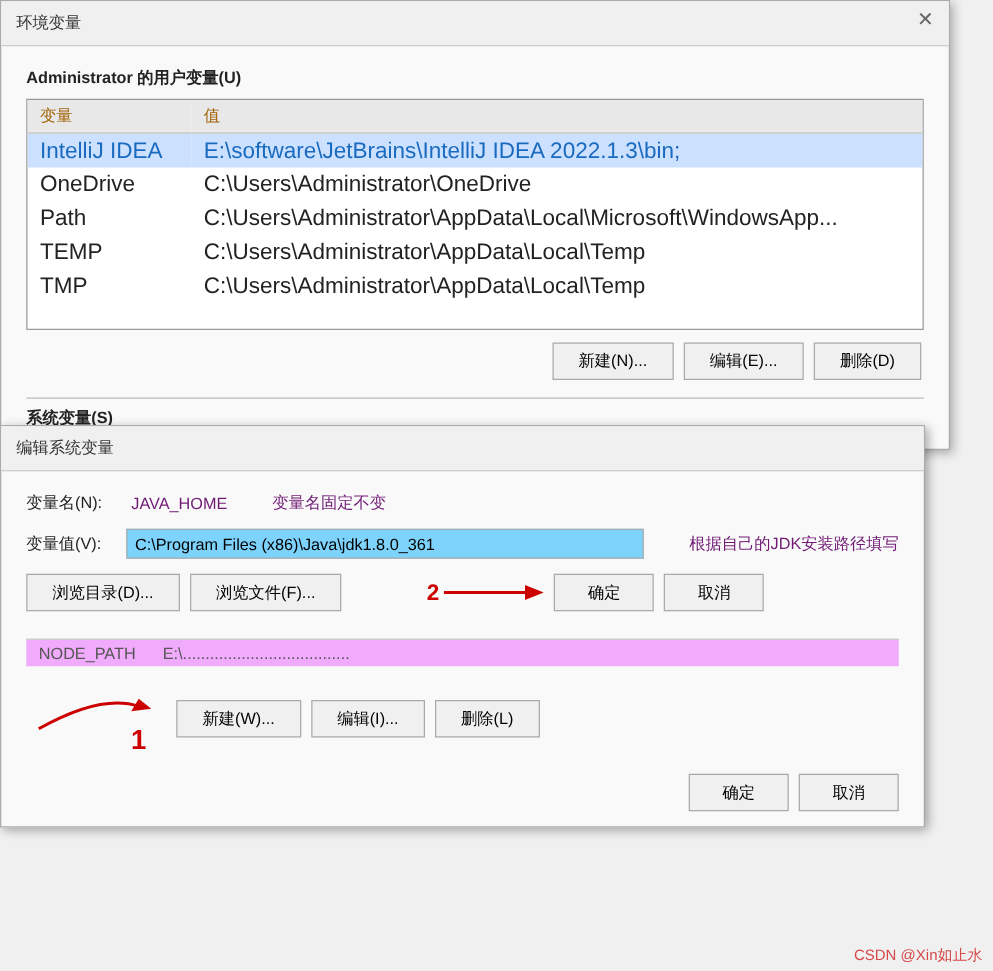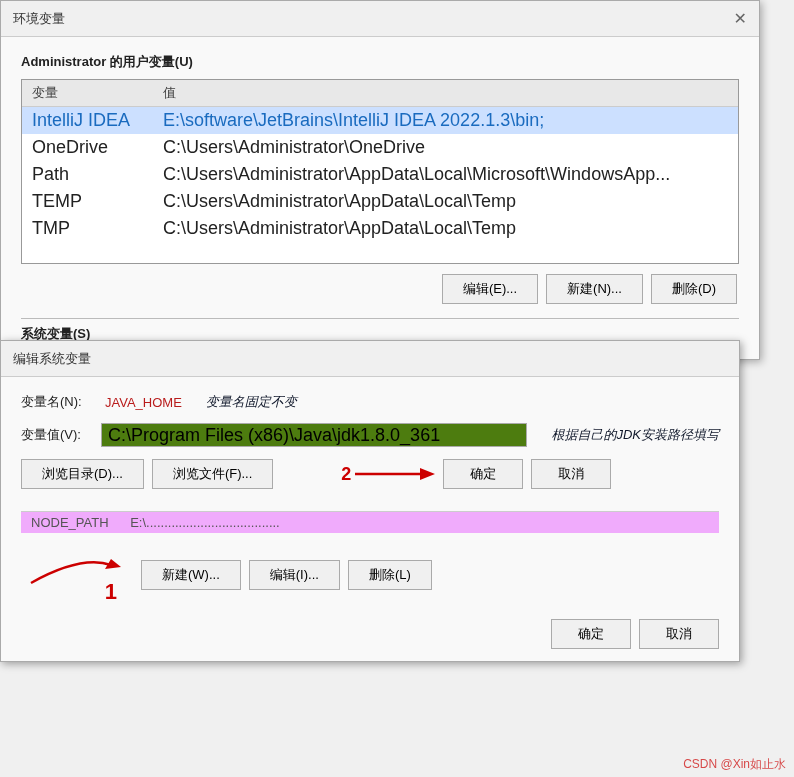--- a/index.html
+++ b/index.html
@@ -24,21 +24,21 @@
       box-shadow: 2px 2px 8px rgba(0,0,0,0.3);
       padding: 0;
     }
 
     .dialog-titlebar {
       background: #f0f0f0;
       border-bottom: 1px solid #ccc;
       padding: 8px 12px;
       display: flex;
       justify-content: space-between;
-      align-items: center;
+      align-items: flex-start;
       height: 36px;
     }
 
     .dialog-title {
       font-size: 13px;
       color: #333;
     }
 
     .close-btn {
       font-size: 16px;
@@ -76,21 +76,21 @@
     .env-table thead tr {
       background: #e8e8e8;
     }
 
     .env-table th {
       text-align: left;
       padding: 4px 10px;
       font-weight: normal;
       border-bottom: 1px solid #ccc;
       font-size: 13px;
-      color: #404040;
+      color: #a16207;
     }
 
     .env-table td {
       padding: 3px 10px;
       font-size: 18px;
       color: #222;
     }
 
     .env-table tbody tr.selected {
       background: #cce0ff;
@@ -162,38 +162,37 @@
 
     .field-label {
       width: 80px;
       font-size: 13px;
       color: #222;
       flex-shrink: 0;
     }
 
     .field-value {
       font-size: 13px;
-      color: #b91c1c;
+      color: #701a75;
       margin-left: 4px;
     }
 
     .field-highlight-red {
-      color: #0f172a;
-      font-size: 13px;
-      margin-left: 24px;
-      font-style: italic;
+      color: #701a75;
+      font-size: 13px;
+      margin-left: 36px;
     }
 
     .field-input {
       flex: 1;
       border: 1px solid #aaa;
       padding: 3px 6px;
-      font-size: 18px;
+      font-size: 13px;
       font-family: 'Microsoft YaHei', SimSun, Arial, sans-serif;
-      background: #4d7c0f;
+      background: #7dd3fc;
       height: 24px;
     }
 
     .edit-btn-row {
       display: flex;
       align-items: center;
       gap: 8px;
       margin-bottom: 22px;
     }
 
@@ -273,22 +272,22 @@
           </tr>
           <tr>
             <td>TMP</td>
             <td>C:\Users\Administrator\AppData\Local\Temp</td>
           </tr>
         </tbody>
       </table>
     </div>
 
     <div class="btn-row">
+      <button class="win-btn">新建(N)...</button>
       <button class="win-btn">编辑(E)...</button>
-      <button class="win-btn">新建(N)...</button>
       <button class="win-btn">删除(D)</button>
     </div>
 
     <hr class="section-separator">
     <div class="sys-var-section-title" style="margin-top:6px;">系统变量(S)</div>
   </div>
 </div>
 
 <div class="edit-dialog">
   <div class="dialog-titlebar">

